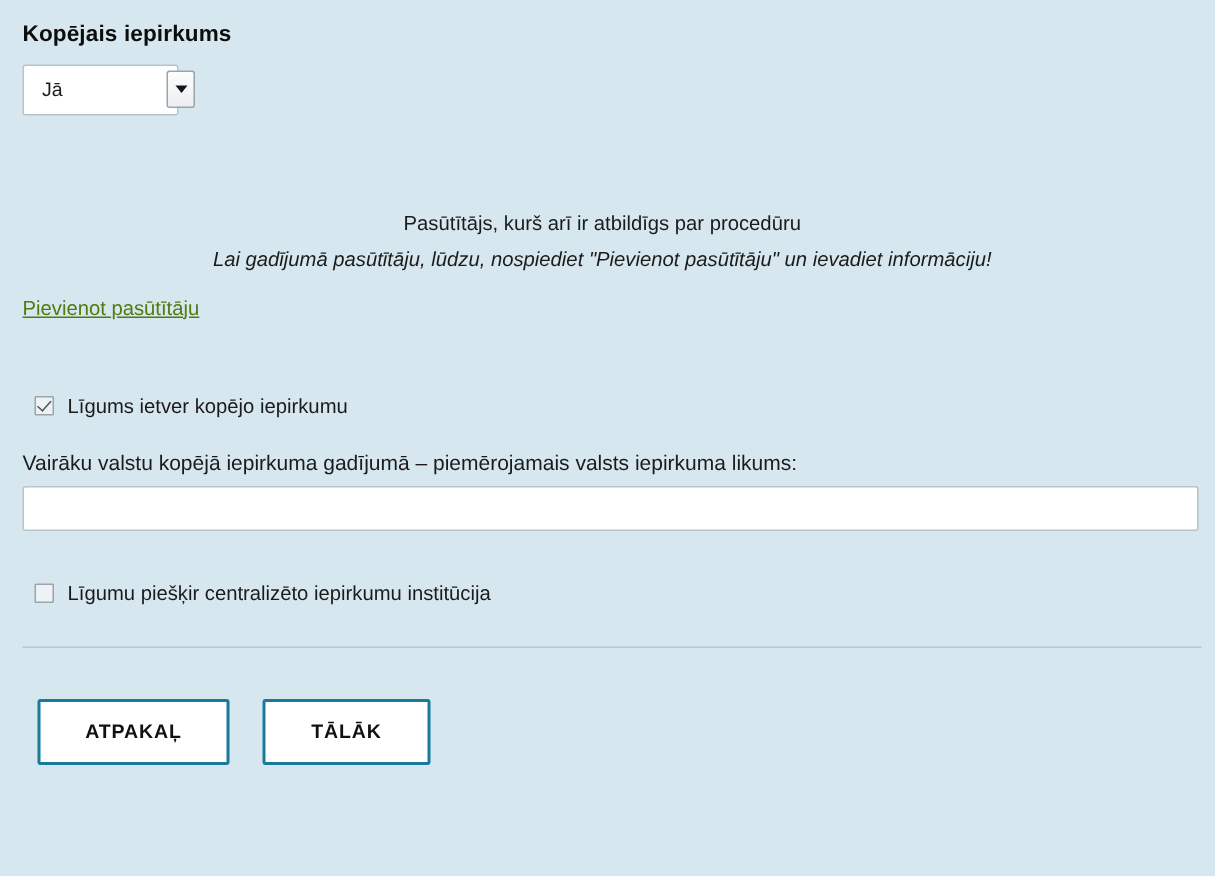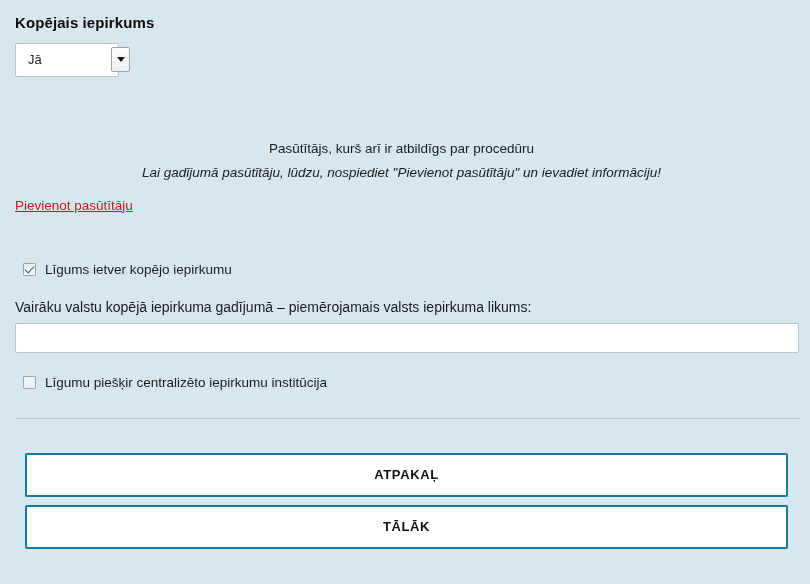--- a/index.html
+++ b/index.html
@@ -82,21 +82,21 @@
     margin: 0 0 4px 0;
     line-height: 1.5;
     text-align: center;
   }
   .para.italic {
     font-style: italic;
   }
   .link {
     display: inline-block;
     font-size: 13.5px;
-    color: #b91c1c;
+    color: #4d7c0f;
     margin-top: 10px;
     cursor: pointer;
     text-align: center;
   }
 
   .spacer-b { height: 48px; }
 
   .check-row {
     display: flex;
     align-items: center;
@@ -142,36 +142,35 @@
     border: 1px solid #b9c4c9;
     background: #ffffff;
     border-radius: 2px;
     font-family: "Liberation Sans", sans-serif;
     font-size: 13px;
     color: #1b1b1b;
     padding: 0 8px;
   }
 
   .check-row-2 {
-    margin-top: 22px;
+    margin-top: 34px;
   }
 
   .divider {
     height: 1px;
     background: #b7c6cd;
     margin: 28px 0 0 0;
     width: 786px;
   }
 
   .btn-row {
     display: flex;
-    gap: 8px;
+    gap: 22px;
     margin-top: 34px;
     padding-left: 10px;
-    flex-direction: column;
   }
   .btn {
     min-width: 128px;
     height: 44px;
     box-sizing: border-box;
     background: #ffffff;
     border: 2px solid #1a7a9e;
     border-radius: 2px;
     color: #111111;
     font-family: "Liberation Sans", sans-serif;

